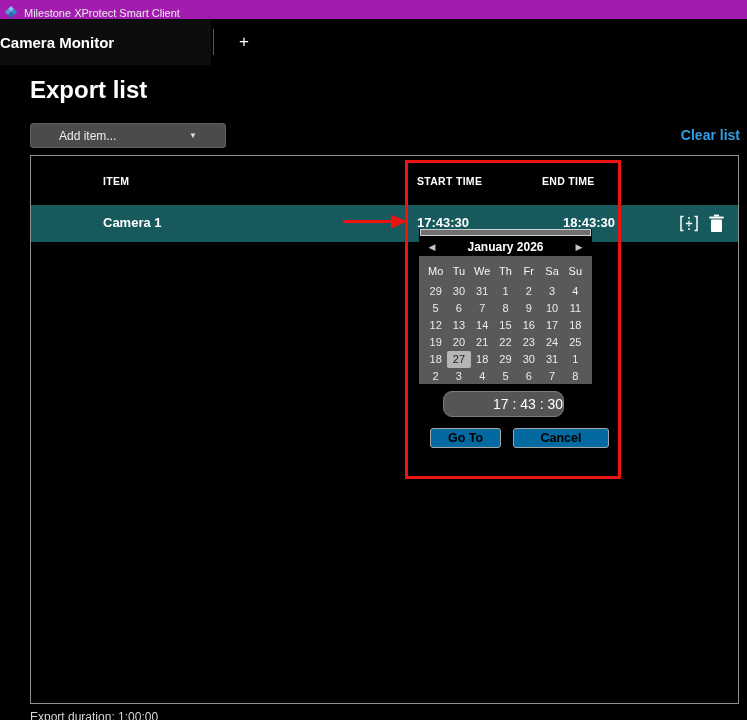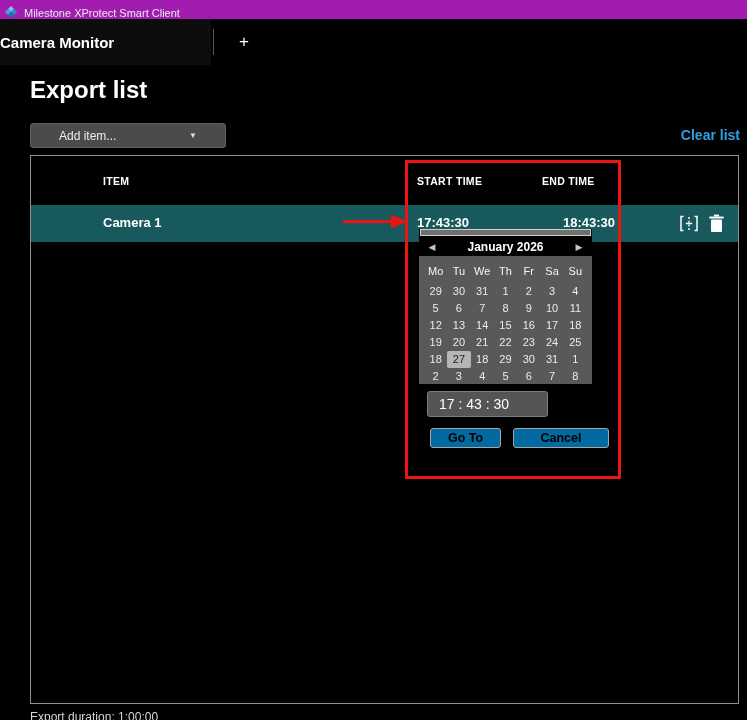--- a/index.html
+++ b/index.html
@@ -60,23 +60,23 @@
     display:flex; align-items:center; color:#fff; }
   .month-label { flex:1; text-align:center; font-size:12px; font-weight:bold; }
   .nav { width:26px; text-align:center; font-size:9px; color:#c4c4c4; cursor:pointer; }
   .cal-body { position:absolute; left:0; top:27px; width:173px; height:128px; background:#595959; }
   .cal-wd-row { display:grid; grid-template-columns:repeat(7,1fr); padding:7px 5px 3px; }
   .cal-days   { display:grid; grid-template-columns:repeat(7,1fr); padding:0 5px; }
   .cal-cell { text-align:center; height:17px; line-height:17px; font-size:11px; color:#ebebeb; font-weight:normal; }
   .cal-wd { color:#f5f5f5; }
   .cal-day { cursor:pointer; }
   .cal-day.selected { background:#b5b5b5; color:#222; border-radius:2px; }
-  .time-field { position:absolute; left:8px; top:162px; width:121px; height:26px;
-    background:#555; border:1px solid #7d7d7d; border-radius:3px; color:#fff;
-    font-size:14px; line-height:24px; padding-left:11px; }
+  .time-field { position:absolute; left:24px; top:162px; width:121px; height:26px;
+    background:#555; border:1px solid #7d7d7d; border-radius:9px; color:#fff;
+    font-size:14px; line-height:24px; padding-left:11px;text-align:right; }
   .popup-btn { position:absolute; top:199px; height:20px; background:#0369a1;
     border:1px solid #a6a6a6; border-radius:3px; color:#000; font-weight:bold; font-size:12.5px;
     font-family:"Liberation Sans","DejaVu Sans",sans-serif; cursor:pointer; }
   .btn-goto { left:11px; width:71px; }
   .btn-cancel { left:94px; width:96px; }
 
   
   .annotation-rect { position:absolute; left:405px; top:160px; width:216px; height:319px;
     border:3px solid var(--annotation-red,#ec1313); z-index:40; pointer-events:none; }
   .annotation-arrow { position:absolute; left:341px; top:213px; z-index:40; pointer-events:none; }

